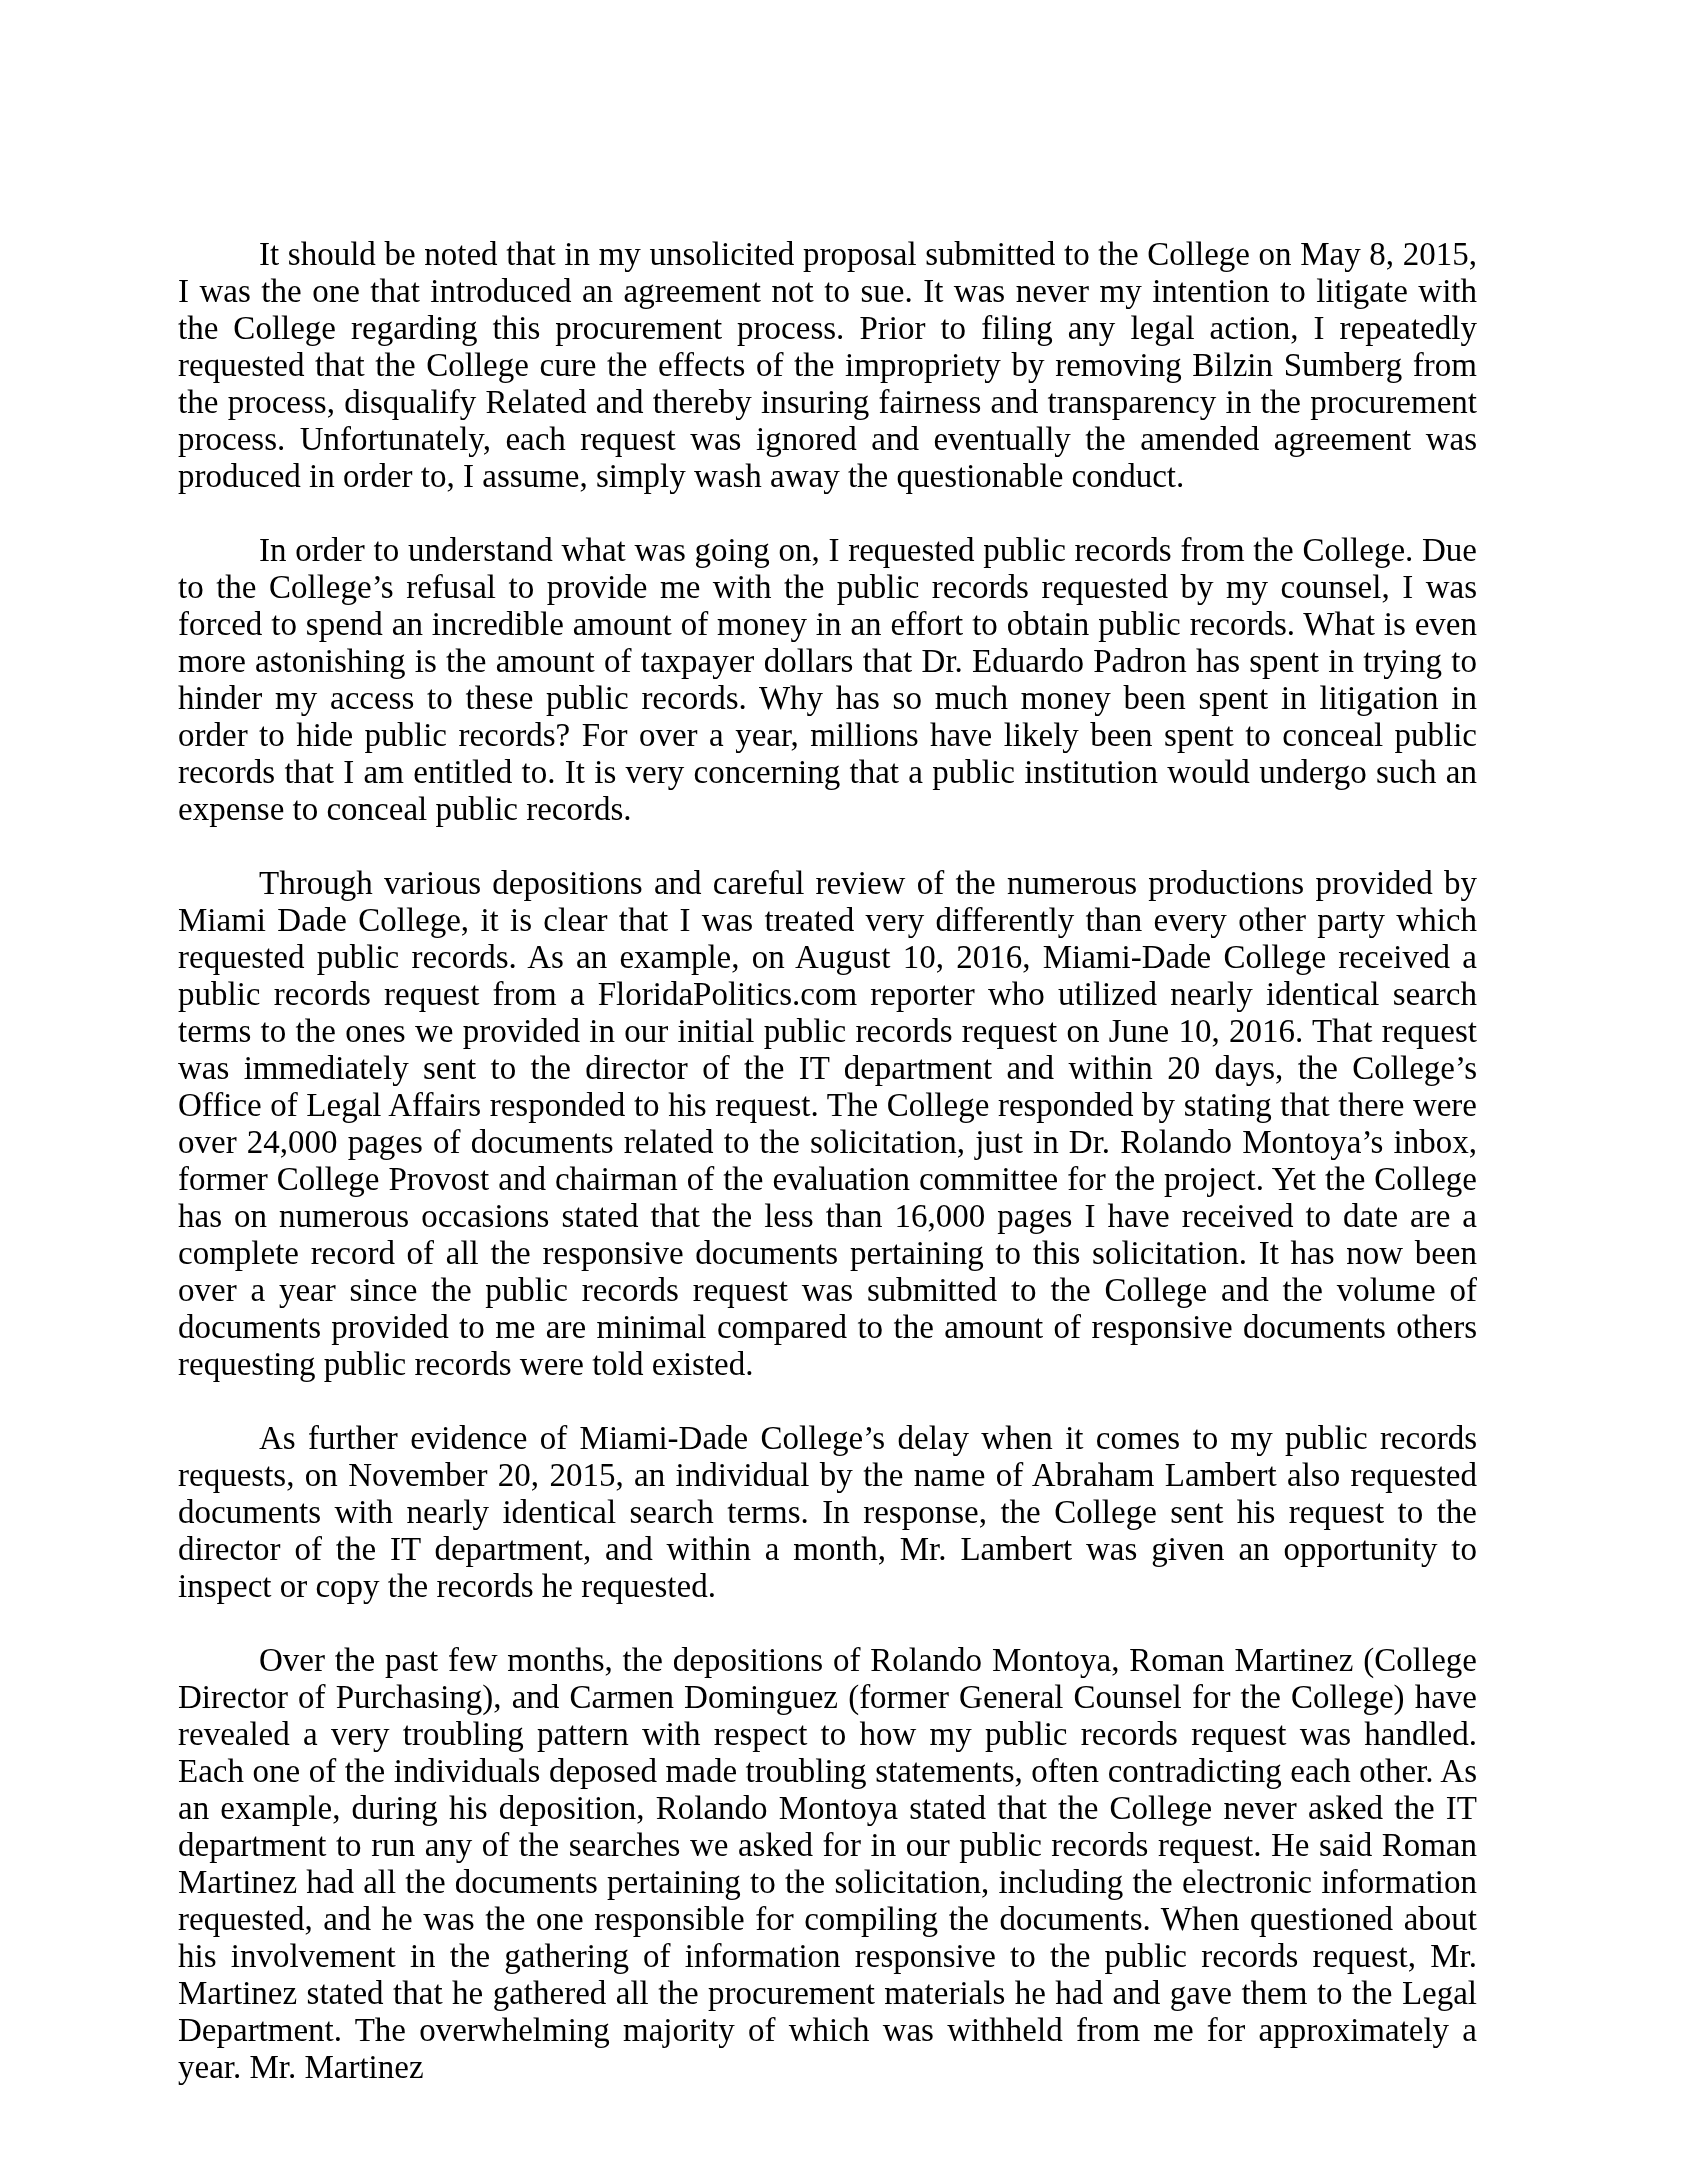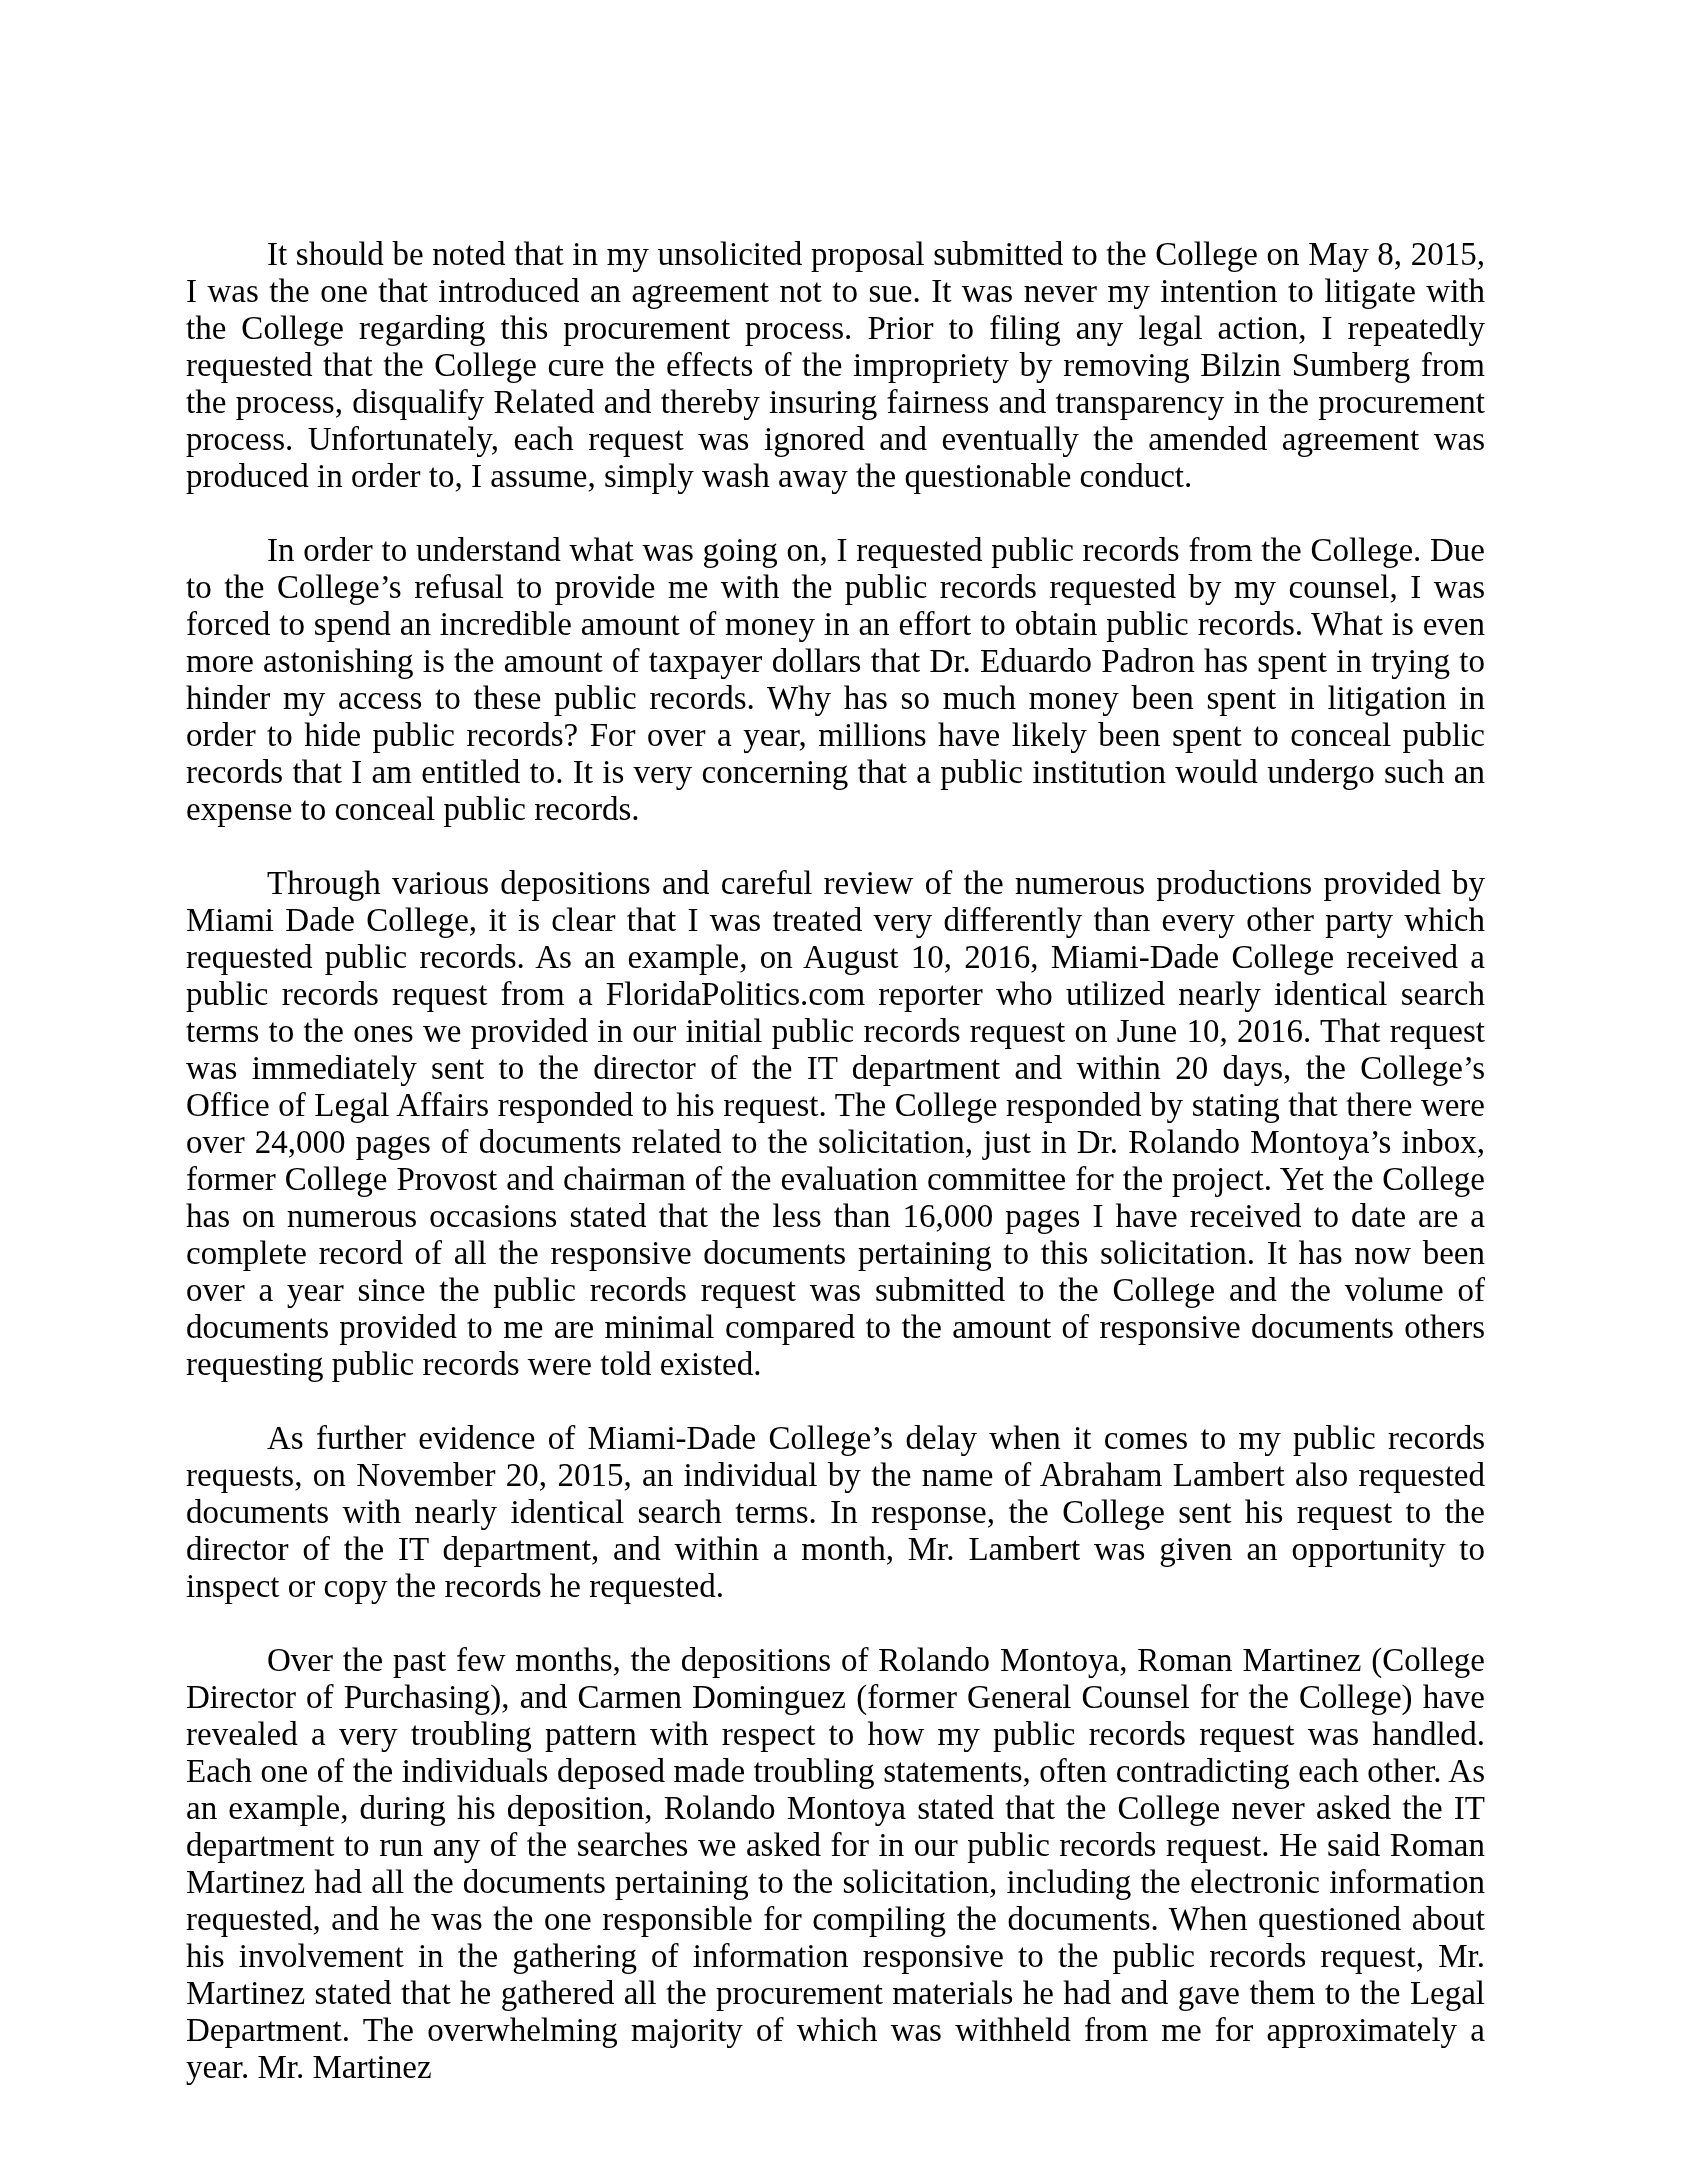--- a/index.html
+++ b/index.html
@@ -10,21 +10,21 @@
   .page {
     position: relative;
     width: 1683px;
     height: 2178px;
     background: #ffffff;
     color: #000000;
     overflow: hidden;
   }
   .content {
     position: absolute;
-    left: 186px;
+    left: 178px;
     top: 236px;
     width: 1299px;
   }
   .content p {
     margin: 0 0 37px 0;
     font-family: "Liberation Serif", "DejaVu Serif", serif;
     font-size: 33px;
     line-height: 37px;
     text-align: justify;
     text-indent: 81px;

